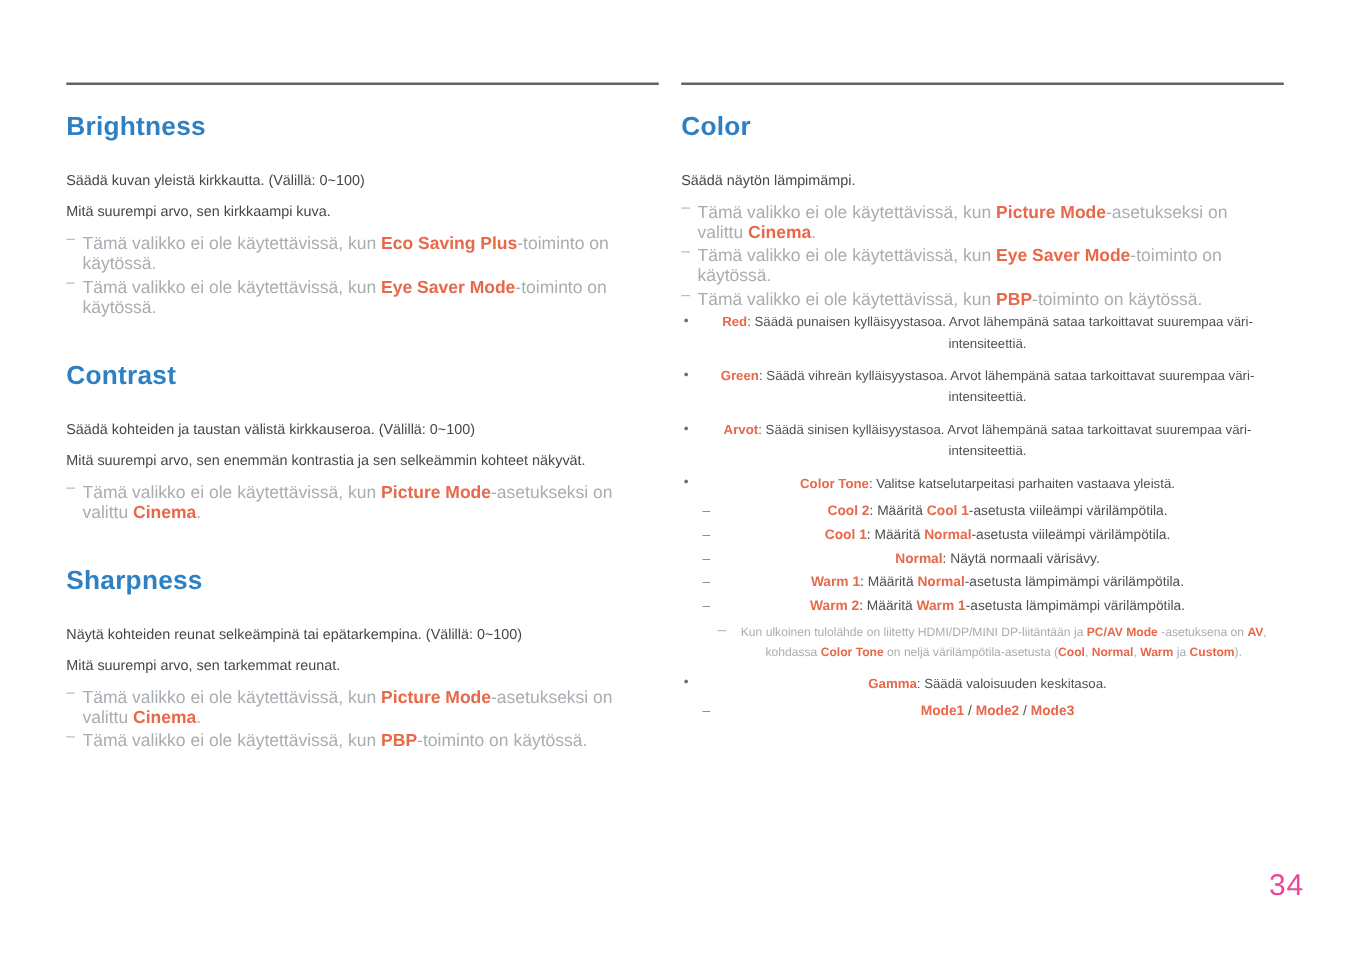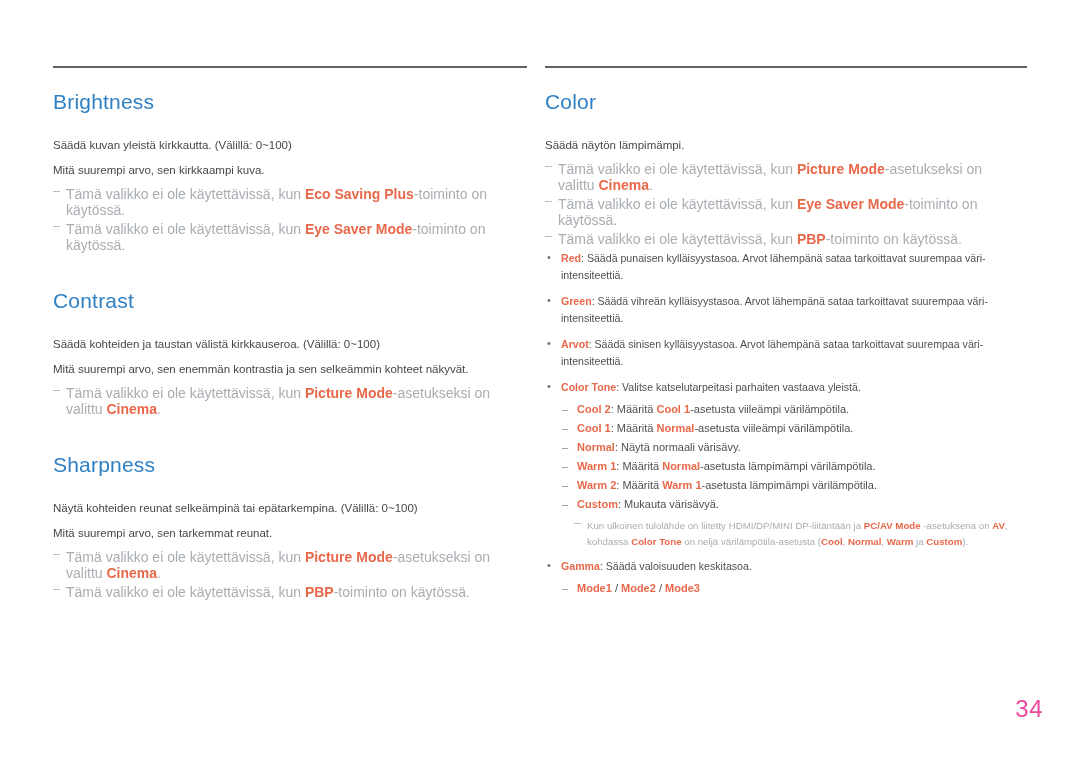--- a/index.html
+++ b/index.html
@@ -38,21 +38,21 @@
   .rule {
     height: 2px;
     background: #5f6266;
     width: 100%;
     margin-bottom: 22px;
   }
   .col-right .rule { width: 482px; }
 
   h2.section-title {
     font-size: 21px;
-    font-weight: normal;
+    font-weight: bold;
     color: #2f80c2;
     margin: 0 0 22px 0;
     letter-spacing: 0.2px;
   }
   .section + .section { margin-top: 36px; }
 
   p.body-line {
     font-size: 11.5px;
     line-height: 19px;
     color: #444748;
@@ -75,20 +75,21 @@
     width: 7px;
     height: 1px;
     background: #b9bec3;
   }
   .note .hl { color: #e8684a; font-weight: bold; }
 
   ul.bullets {
     list-style: none;
     margin: 0;
     padding: 0;
+    text-align: center;
   }
   ul.bullets > li {
     position: relative;
     padding-left: 16px;
     font-size: 10.6px;
     line-height: 17px;
     color: #4d5052;
     margin-bottom: 9px;
   }
   ul.bullets > li::before {
@@ -203,21 +204,20 @@
           <li><span class="term">Arvot</span><span>: Säädä sinisen kylläisyystasoa. Arvot lähempänä sataa tarkoittavat suurempaa väri-intensiteettiä.</span></li>
 
           <li class="no-gap">
             <span class="term">Color Tone</span><span>: Valitse katselutarpeitasi parhaiten vastaava yleistä.</span>
             <ul class="subitems">
               <li><span class="term">Cool 2</span><span>: Määritä </span><span class="term">Cool 1</span><span>-asetusta viileämpi värilämpötila.</span></li>
               <li><span class="term">Cool 1</span><span>: Määritä </span><span class="term">Normal</span><span>-asetusta viileämpi värilämpötila.</span></li>
               <li><span class="term">Normal</span><span>: Näytä normaali värisävy.</span><span class="term"></span><span></span></li>
               <li><span class="term">Warm 1</span><span>: Määritä </span><span class="term">Normal</span><span>-asetusta lämpimämpi värilämpötila.</span></li>
               <li><span class="term">Warm 2</span><span>: Määritä </span><span class="term">Warm 1</span><span>-asetusta lämpimämpi värilämpötila.</span></li>
-              <li><span class="term">Custom</span><span>: Mukauta värisävyä.</span><span class="term"></span><span></span></li>
             </ul>
             <p class="note-indent"><span>Kun ulkoinen tulolähde on liitetty HDMI/DP/MINI DP-liitäntään ja </span><span class="hl">PC/AV Mode</span><span> -asetuksena on </span><span class="hl">AV</span><span>, kohdassa </span><span class="hl">Color Tone</span><span> on neljä värilämpötila-asetusta (</span><span class="hl">Cool</span><span>, </span><span class="hl">Normal</span><span>, </span><span class="hl">Warm</span><span> ja </span><span class="hl">Custom</span><span>).</span></p>
           </li>
 
           <li class="no-gap">
             <span class="term">Gamma</span><span>: Säädä valoisuuden keskitasoa.</span>
             <ul class="subitems">
               <li><span class="term">Mode1</span><span> / </span><span class="term">Mode2</span><span> / </span><span class="term">Mode3</span></li>
             </ul>
           </li>

